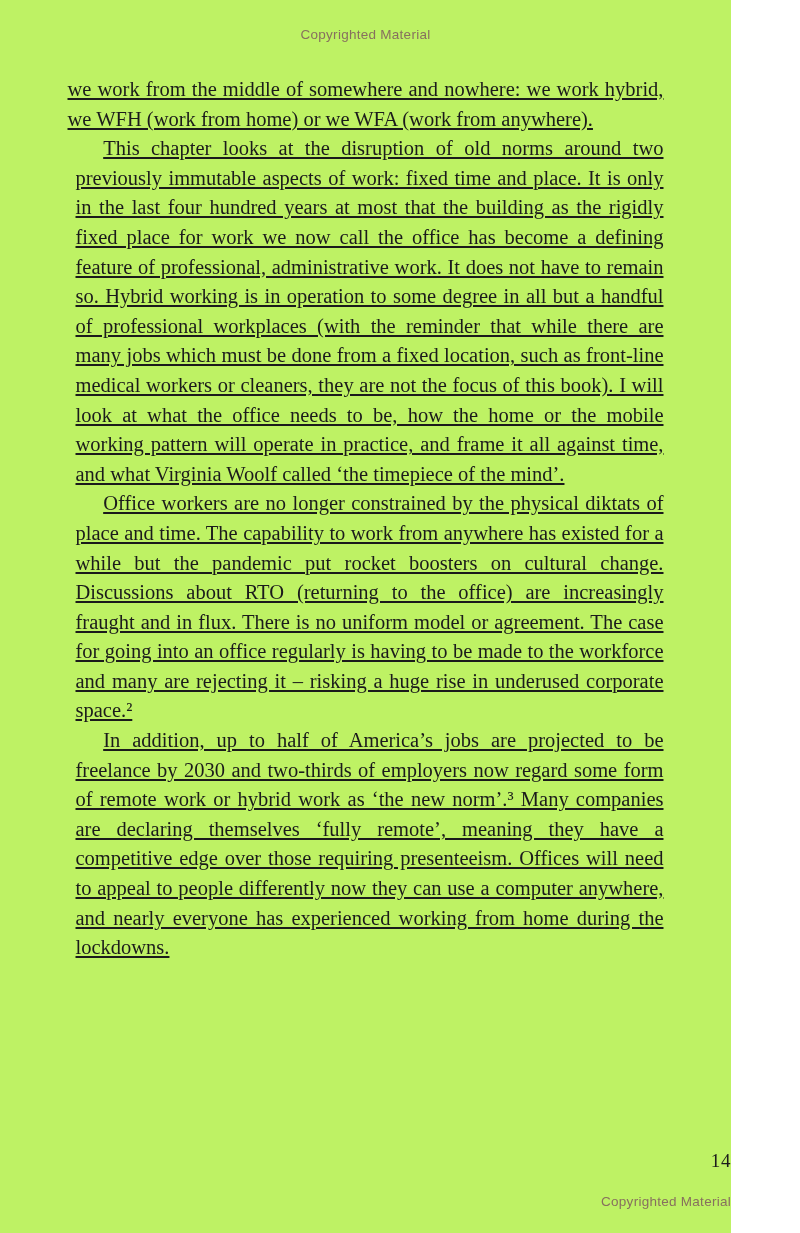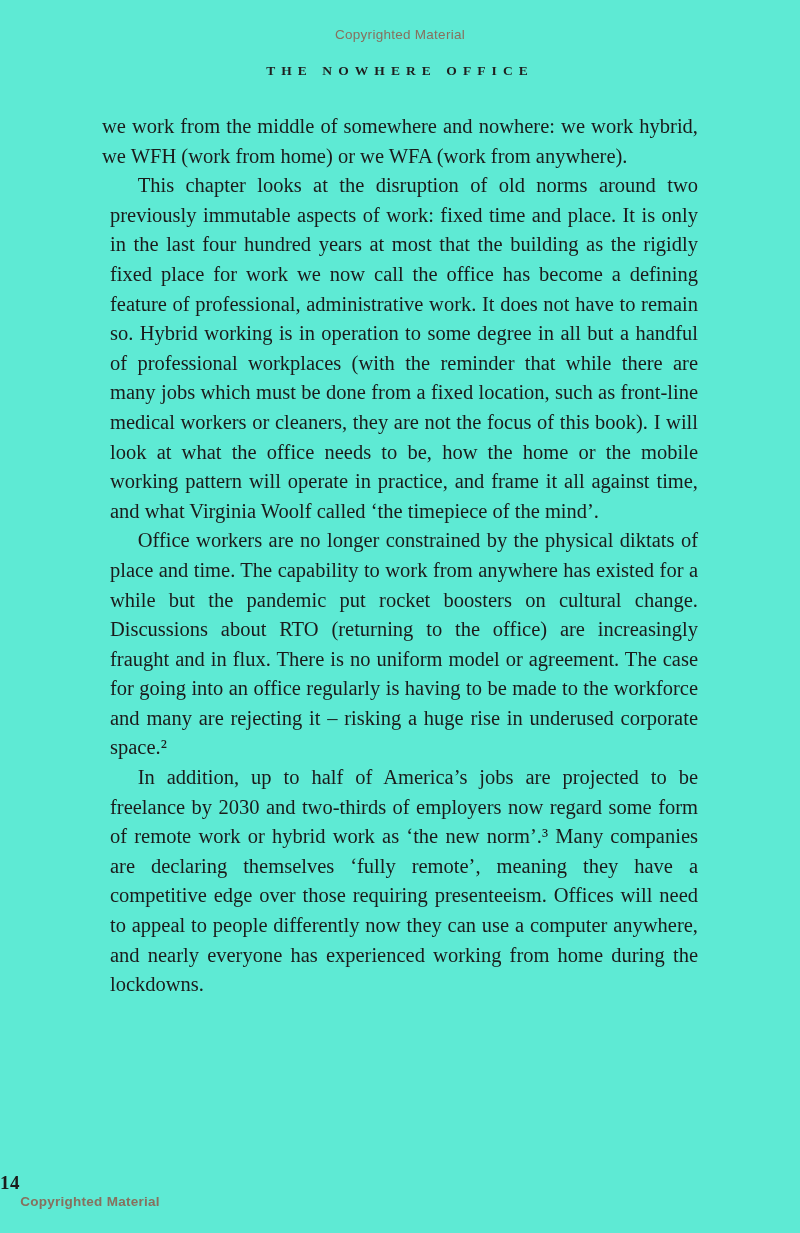--- a/index.html
+++ b/index.html
@@ -4,23 +4,23 @@
 <style>
   * { margin: 0; padding: 0; box-sizing: border-box; }
 
   html, body {
     width: 800px;
     background: #ffffff;
   }
 
   .page {
     position: relative;
-    width: 800px;
+    width: 731px;
     height: 1233px;
-    background: #5eead4;
+    background: #bef264;
     display: flex;
     flex-direction: column;
     align-items: center;
     overflow: hidden;
     font-family: "Liberation Serif", "DejaVu Serif", serif;
     color: #1c1c1c;
   }
 
   .copyright {
     font-family: "Liberation Sans", "DejaVu Sans", sans-serif;
@@ -48,34 +48,34 @@
     margin-top: 33px;
     width: 596px;
     font-size: 20.5px;
     line-height: 29.6px;
     text-align: justify;
     color: #1b1b1b;
   }
 
   .text-block p {
     margin: 0;
+    text-decoration: underline;
   }
 
   .text-block p.indent {
     text-indent: 1.35em;
     margin-left: 8px;
   }
 
   .footer {
     margin-top: auto;
     display: flex;
-    flex-direction: row;
-    align-items: flex-start;
+    flex-direction: column;
+    align-items: flex-end;
     width: 100%;
-    font-weight: bold;
   }
 
   .page-number {
     font-family: "Liberation Serif", "DejaVu Serif", serif;
     font-size: 19px;
     color: #1b1b1b;
     letter-spacing: 0.03em;
   }
 
   .copyright-bottom {
@@ -83,21 +83,20 @@
     margin-bottom: 24px;
   }
 </style>
 </head>
 <body>
 
 <div class="page">
 
   <div class="copyright copyright-top">Copyrighted Material</div>
 
-  <div class="running-header">THE NOWHERE OFFICE</div>
 
   <div class="text-block">
     <p>we work from the middle of somewhere and nowhere: we work hybrid, we WFH (work from home) or we WFA (work from anywhere).</p>
     <p class="indent">This chapter looks at the disruption of old norms around two previously immutable aspects of work: fixed time and place. It is only in the last four hundred years at most that the building as the rigidly fixed place for work we now call the office has become a defining feature of professional, administrative work. It does not have to remain so. Hybrid working is in operation to some degree in all but a handful of professional workplaces (with the reminder that while there are many jobs which must be done from a fixed location, such as front-line medical workers or cleaners, they are not the focus of this book). I will look at what the office needs to be, how the home or the mobile working pattern will operate in practice, and frame it all against time, and what Virginia Woolf called ‘the timepiece of the mind’.</p>
     <p class="indent">Office workers are no longer constrained by the physical diktats of place and time. The capability to work from anywhere has existed for a while but the pandemic put rocket boosters on cultural change. Discussions about RTO (returning to the office) are increasingly fraught and in flux. There is no uniform model or agreement. The case for going into an office regularly is having to be made to the workforce and many are rejecting it – risking a huge rise in underused corporate space.²</p>
     <p class="indent">In addition, up to half of America’s jobs are projected to be freelance by 2030 and two-thirds of employers now regard some form of remote work or hybrid work as ‘the new norm’.³ Many companies are declaring themselves ‘fully remote’, meaning they have a competitive edge over those requiring presenteeism. Offices will need to appeal to people differently now they can use a computer anywhere, and nearly everyone has experienced working from home during the lockdowns.</p>
   </div>
 
   <div class="footer">
     <div class="page-number">14</div>

